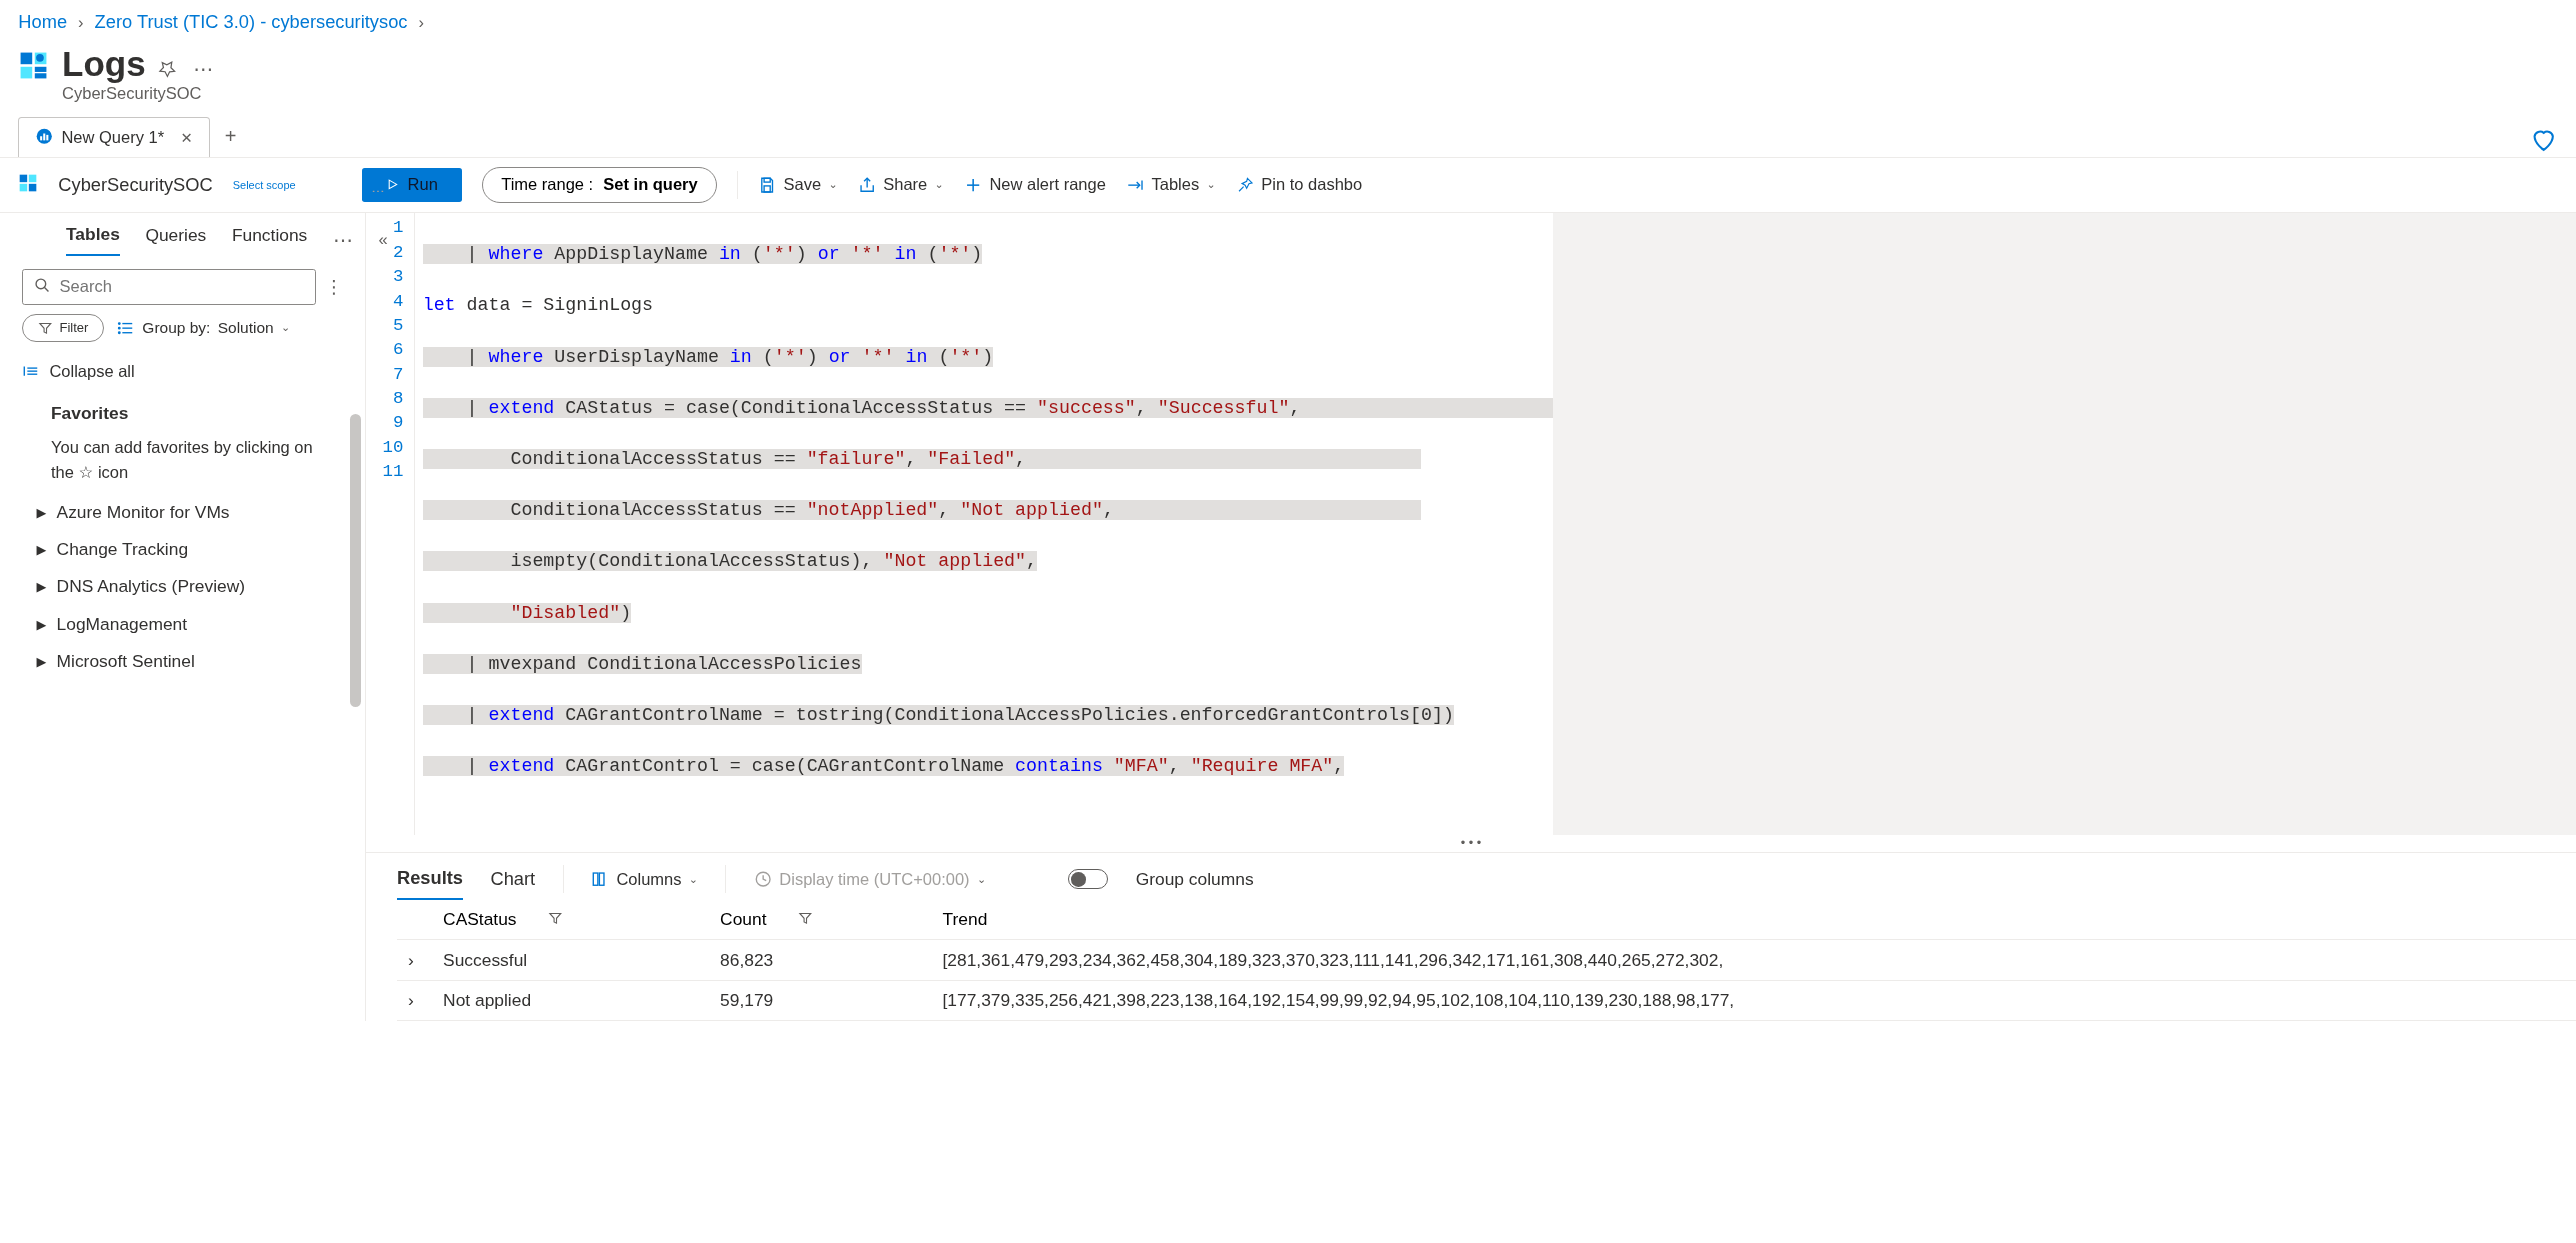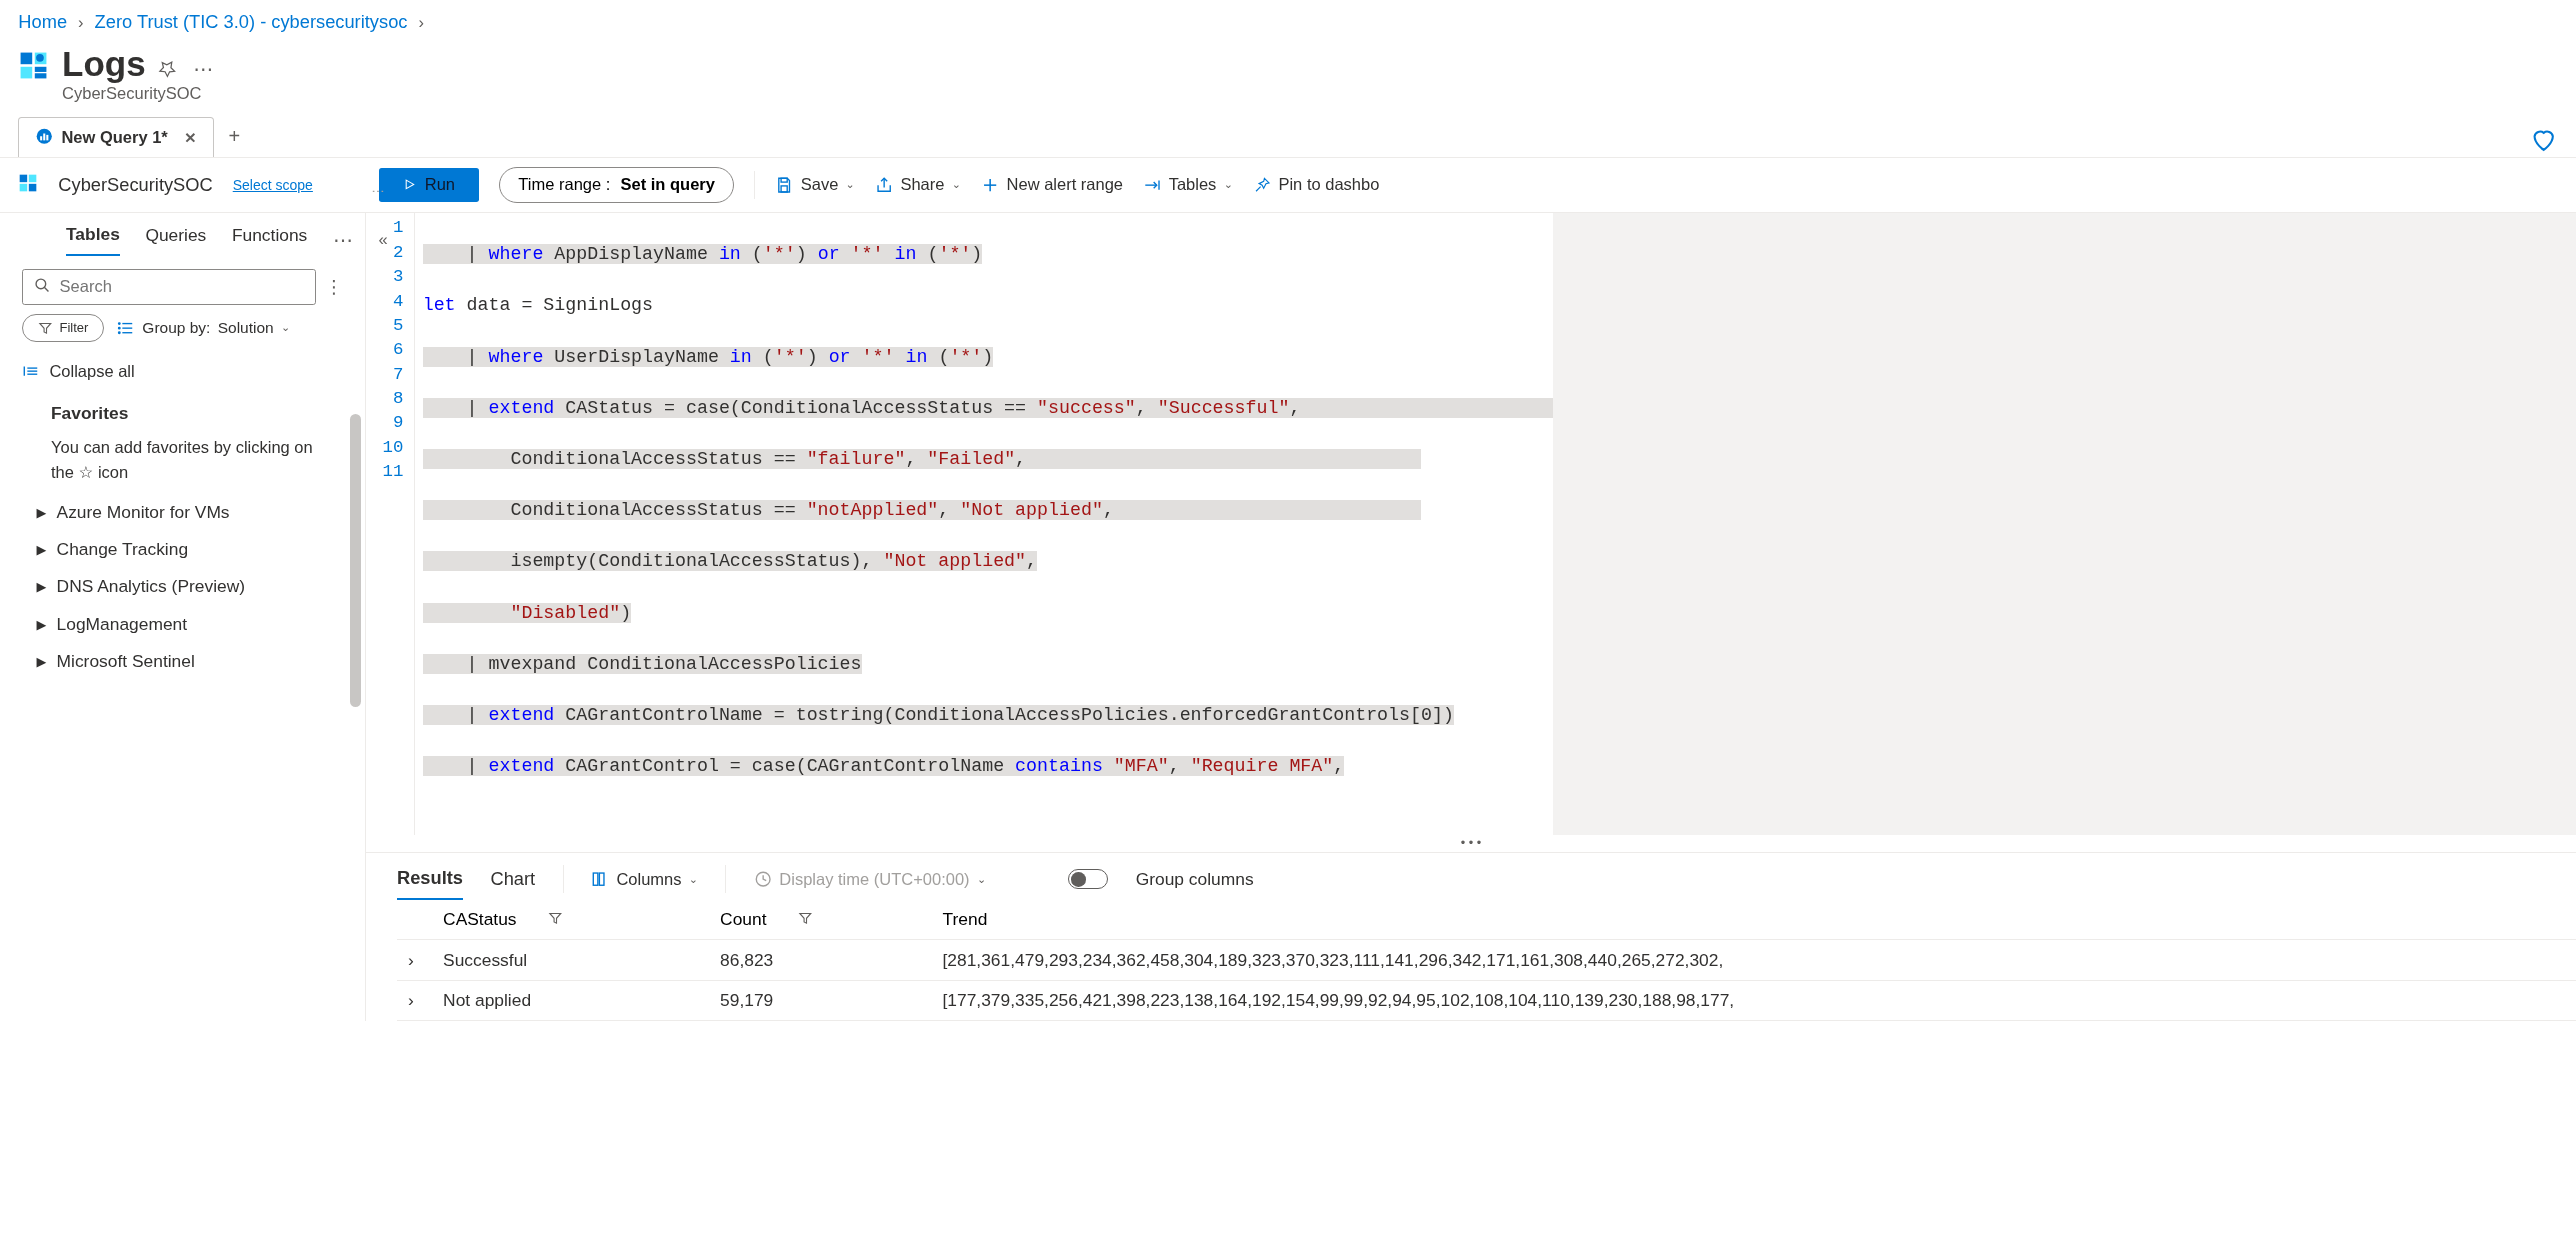--- a/index.html
+++ b/index.html
@@ -51,40 +51,40 @@
   }
   .tab {
     display: flex;
     align-items: center;
     gap: 9.1px;
     padding: 9.1px 16.5px;
     border: 0.9px solid #c8c6c4;
     border-bottom: none;
     border-radius: 3.7px 3.7px 0 0;
     font-size: 16.5px;
-    font-weight: 700;
+    font-weight: 400;
     background: #fff;
     position: relative;
     top: 0.9px;
     cursor: pointer;
   }
   .tab .tab-icon { width: 16.5px; height: 16.5px; }
   .tab .close { color: #605e5c; font-size: 14.6px; margin-left: 7.3px; cursor: pointer; }
   .add-tab { padding: 9.1px 14.6px; color: #605e5c; font-size: 20px; cursor: pointer; }
   .workspace-bar {
     display: flex;
     align-items: center;
     padding: 9.1px 18.3px;
     gap: 20px;
     flex-wrap: nowrap;
     overflow: hidden;
   }
   .ws-icon { width: 20px; height: 20px; }
   .ws-name { font-size: 18.3px; color: #323130; }
-  .scope-link { color: #0078d4; font-size: 14px; cursor: pointer; text-decoration: underline; }
+  .scope-link { color: #0078d4; font-size: 11px; cursor: pointer; }
   .run-btn {
     background: #0078d4;
     color: #0f172a;
     border: none;
     border-radius: 2.7px;
     padding: 7.3px 24px;
     font-size: 16.5px;
     display: inline-flex;
     align-items: center;
     gap: 9.1px;

